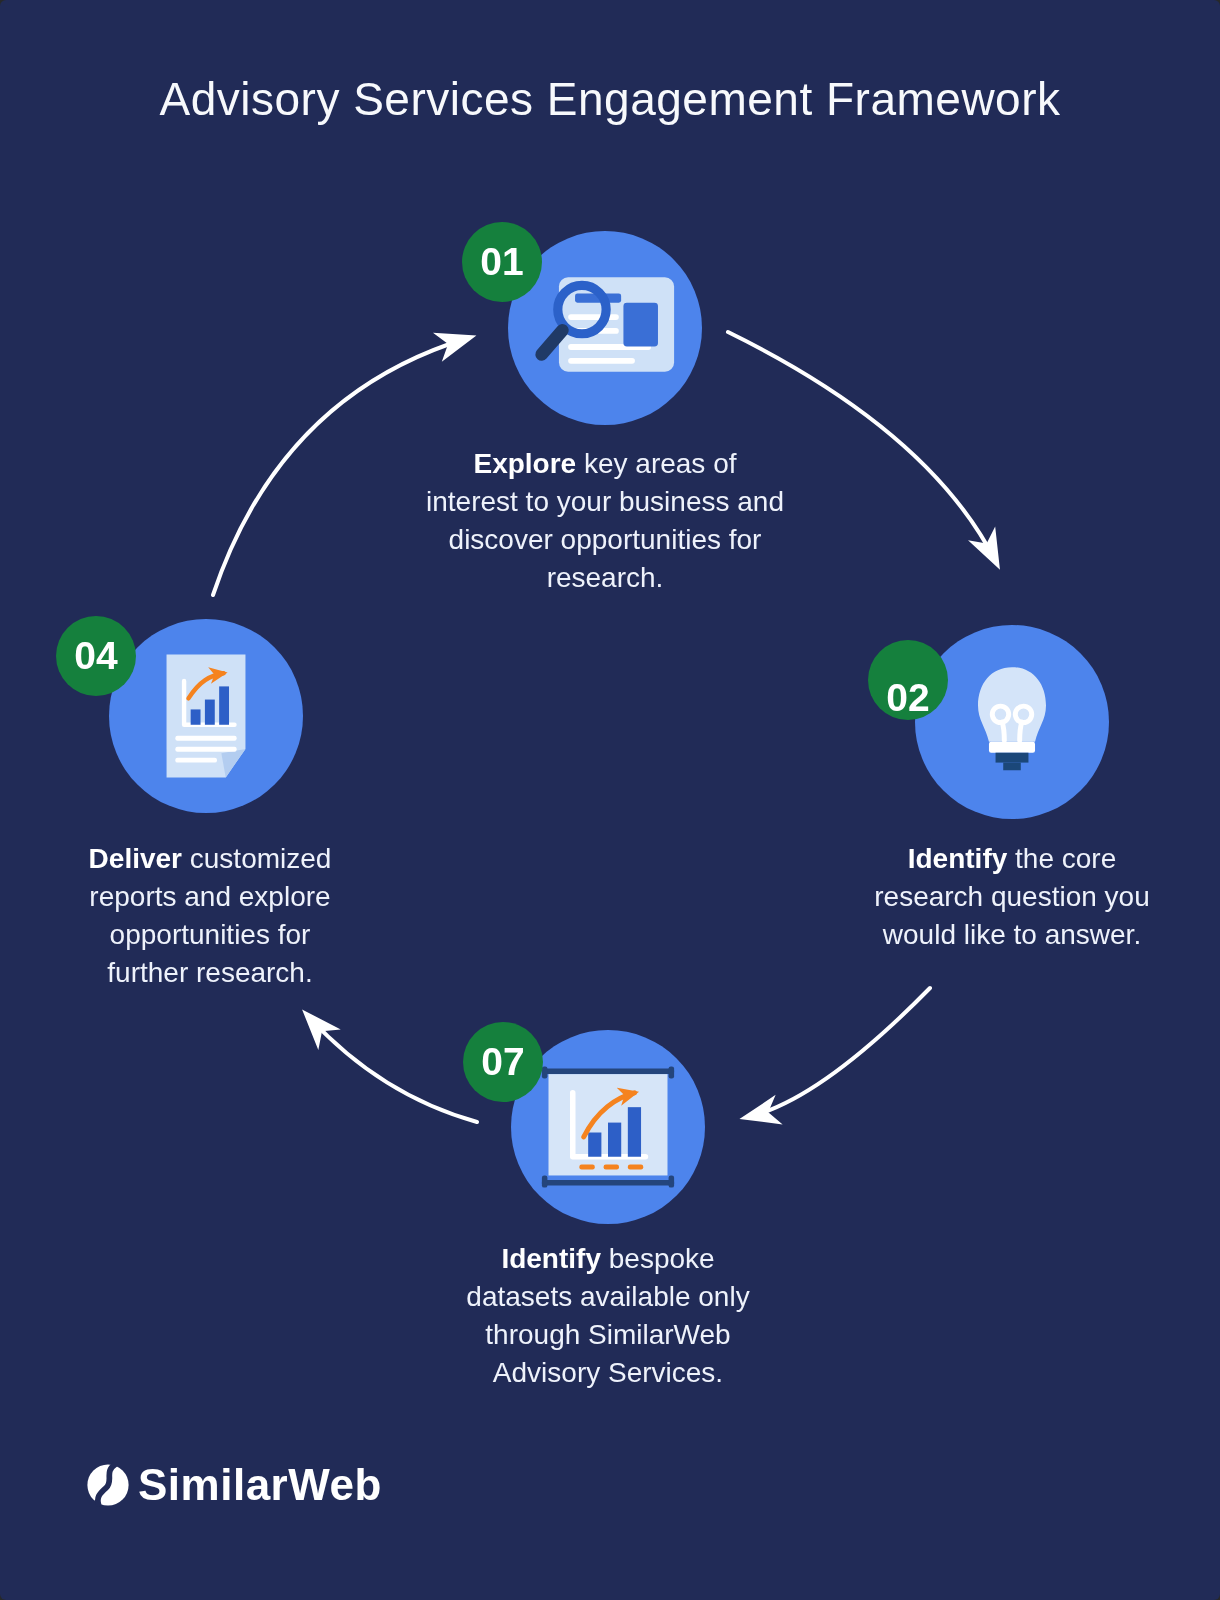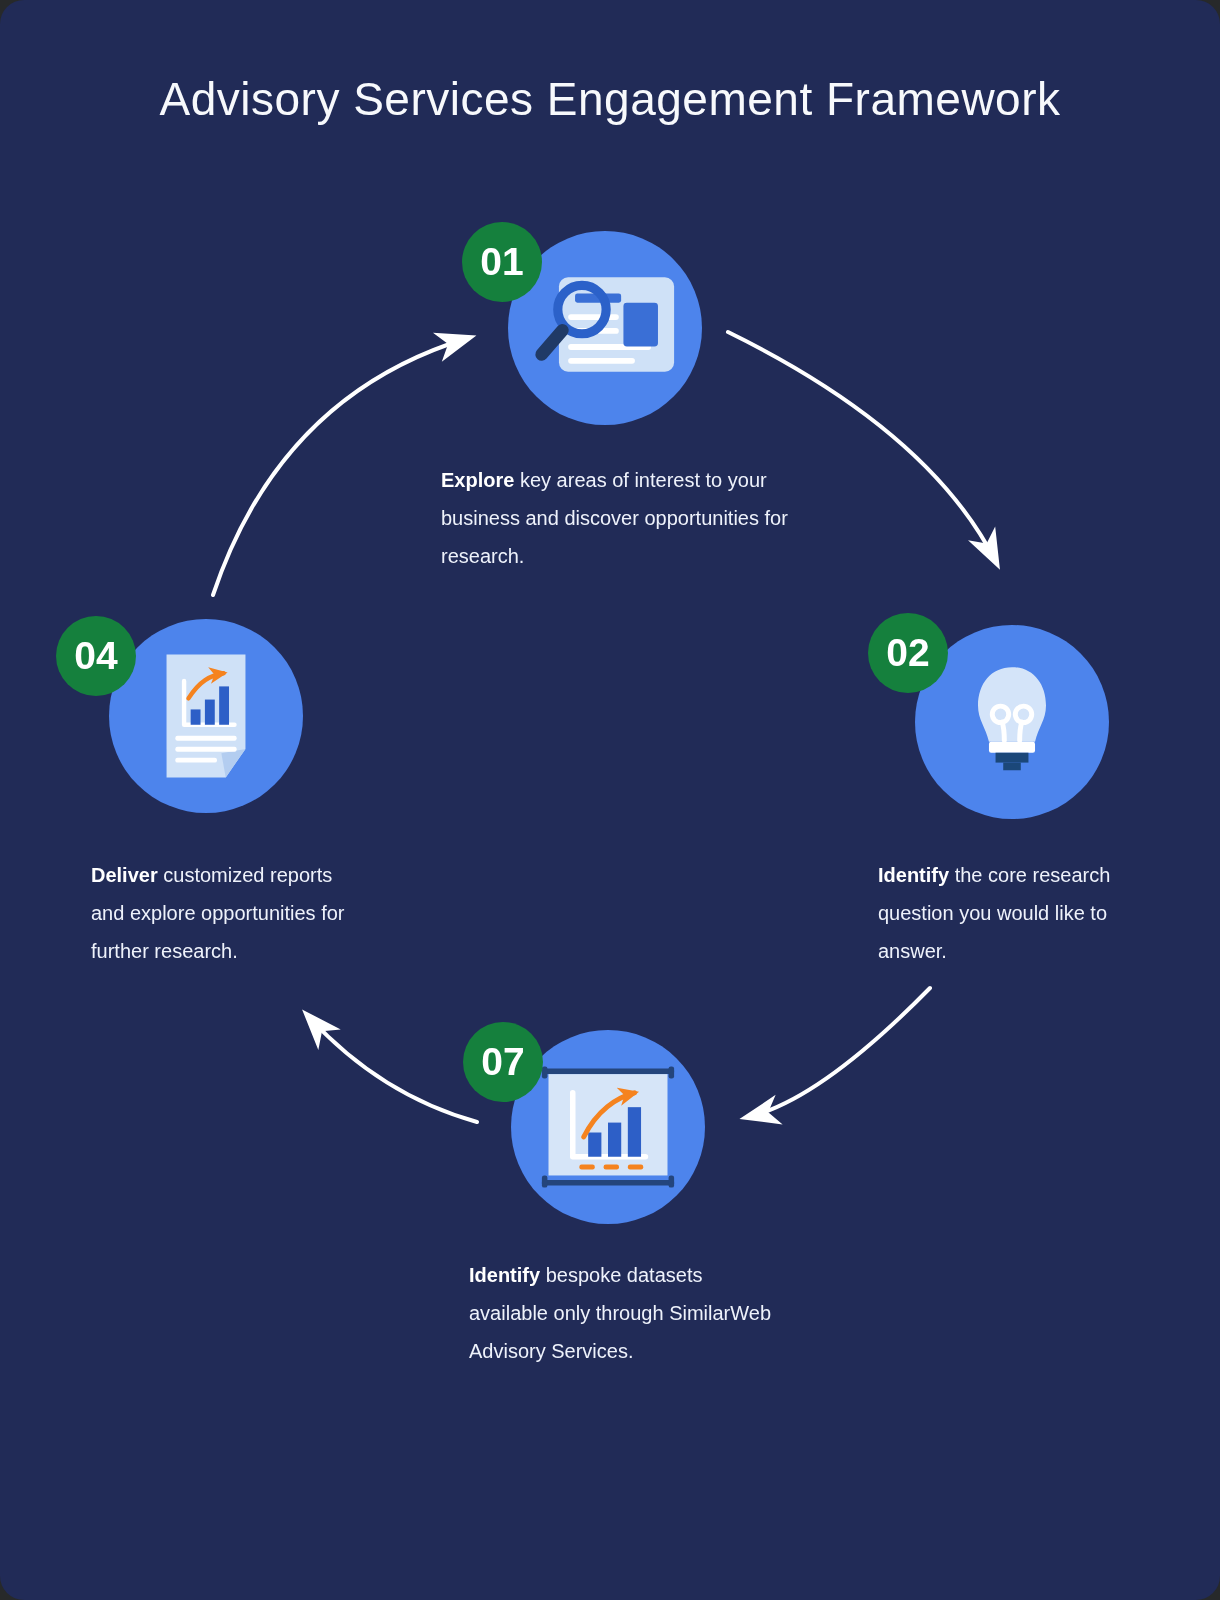--- a/index.html
+++ b/index.html
@@ -1,36 +1,36 @@
 <!DOCTYPE html>
 <html><head>
 <meta charset="utf-8">
 <style>
   html,body{margin:0;padding:0;background:#27292a;}
   .canvas{
     position:relative;width:1220px;height:1600px;background:#212b57;
-    border-radius:24px;overflow:hidden;
+    border-radius:6px;overflow:hidden;
     font-family:"Liberation Sans", sans-serif;color:#eef2fb;
   }
   .title{
     position:absolute;left:0;top:72px;width:100%;text-align:center;
     font-size:46px;font-weight:400;letter-spacing:.5px;color:#f7f9fc;margin:0;
   }
   .arrows{position:absolute;left:0;top:0;pointer-events:none;}
   .circle{
     position:absolute;width:194px;height:194px;border-radius:50%;
     background:#4d84ec;display:flex;align-items:center;justify-content:center;
   }
   .badge{
     position:absolute;width:80px;height:80px;border-radius:50%;background:#15803d;
     color:#ffffff;font-weight:700;font-size:39px;display:flex;align-items:center;
     justify-content:center;z-index:3;
   }
   .desc{
-    position:absolute;margin:16px;text-align:left;font-size:20px;line-height:38px;
+    position:absolute;margin:0;text-align:center;font-size:28px;line-height:38px;
     color:#eef2fb;font-weight:400;
   }
   .desc .b{font-weight:700;color:#ffffff;}
   .logo{
     position:absolute;left:85px;top:1460px;display:flex;align-items:center;gap:7px;
   }
   .logo-text{font-size:44px;font-weight:700;color:#ffffff;letter-spacing:.5px;}
 </style>
 </head>
 <body>
@@ -82,21 +82,21 @@
         <path d="M50 12 C31 12 19 27 19 47 C19 60 26 67 29 80 L71 80 C74 67 81 60 81 47 C81 27 69 12 50 12 Z" fill="#d4e4f9"></path>
         <circle cx="39.5" cy="55" r="7.5" fill="none" stroke="#ffffff" stroke-width="4.5"></circle>
         <circle cx="60.5" cy="55" r="7.5" fill="none" stroke="#ffffff" stroke-width="4.5"></circle>
         <path d="M41 62 C43 68 43 72 43 79" fill="none" stroke="#ffffff" stroke-width="4.5" stroke-linecap="round"></path>
         <path d="M59 62 C57 68 57 72 57 79" fill="none" stroke="#ffffff" stroke-width="4.5" stroke-linecap="round"></path>
         <rect x="29" y="80" width="42" height="10" rx="2" fill="#ffffff"></rect>
         <rect x="35" y="90" width="30" height="9" fill="#1b4779"></rect>
         <rect x="42" y="99" width="16" height="7" fill="#1b4779"></rect>
       </svg>
     </div>
-    <div class="badge" style="left:868px;top:613px;">
+    <div class="badge" style="left:868px;top:640px;align-items:flex-end;">
       <span>02</span>
     </div>
     <p class="desc" style="left:862px;top:840px;width:300px;">
       <span class="b">Identify</span><span> the core research question you would like to answer.</span>
     </p>
   </div>
 
   <div>
     <div class="circle" style="left:511px;top:1030px;">
       <svg width="146" height="130" viewBox="0 0 132 118">
@@ -141,14 +141,21 @@
       </svg>
     </div>
     <div class="badge" style="left:56px;top:616px;align-items:center;">
       <span>04</span>
     </div>
     <p class="desc" style="left:75px;top:840px;width:270px;">
       <span class="b">Deliver</span><span> customized reports and explore opportunities for further research.</span>
     </p>
   </div>
 
+  <div class="logo">
+    <svg width="46" height="46" viewBox="0 0 48 48">
+      <circle cx="24" cy="24" r="21.5" fill="#ffffff"></circle>
+      <path d="M31 3 C20 10 30 20 22 27 C15 33 12 37 14 44" fill="none" stroke="#212b57" stroke-width="6" stroke-linecap="round"></path>
+    </svg>
+    <span class="logo-text">SimilarWeb</span>
+  </div>
 
 </div>
 
 </body></html>

